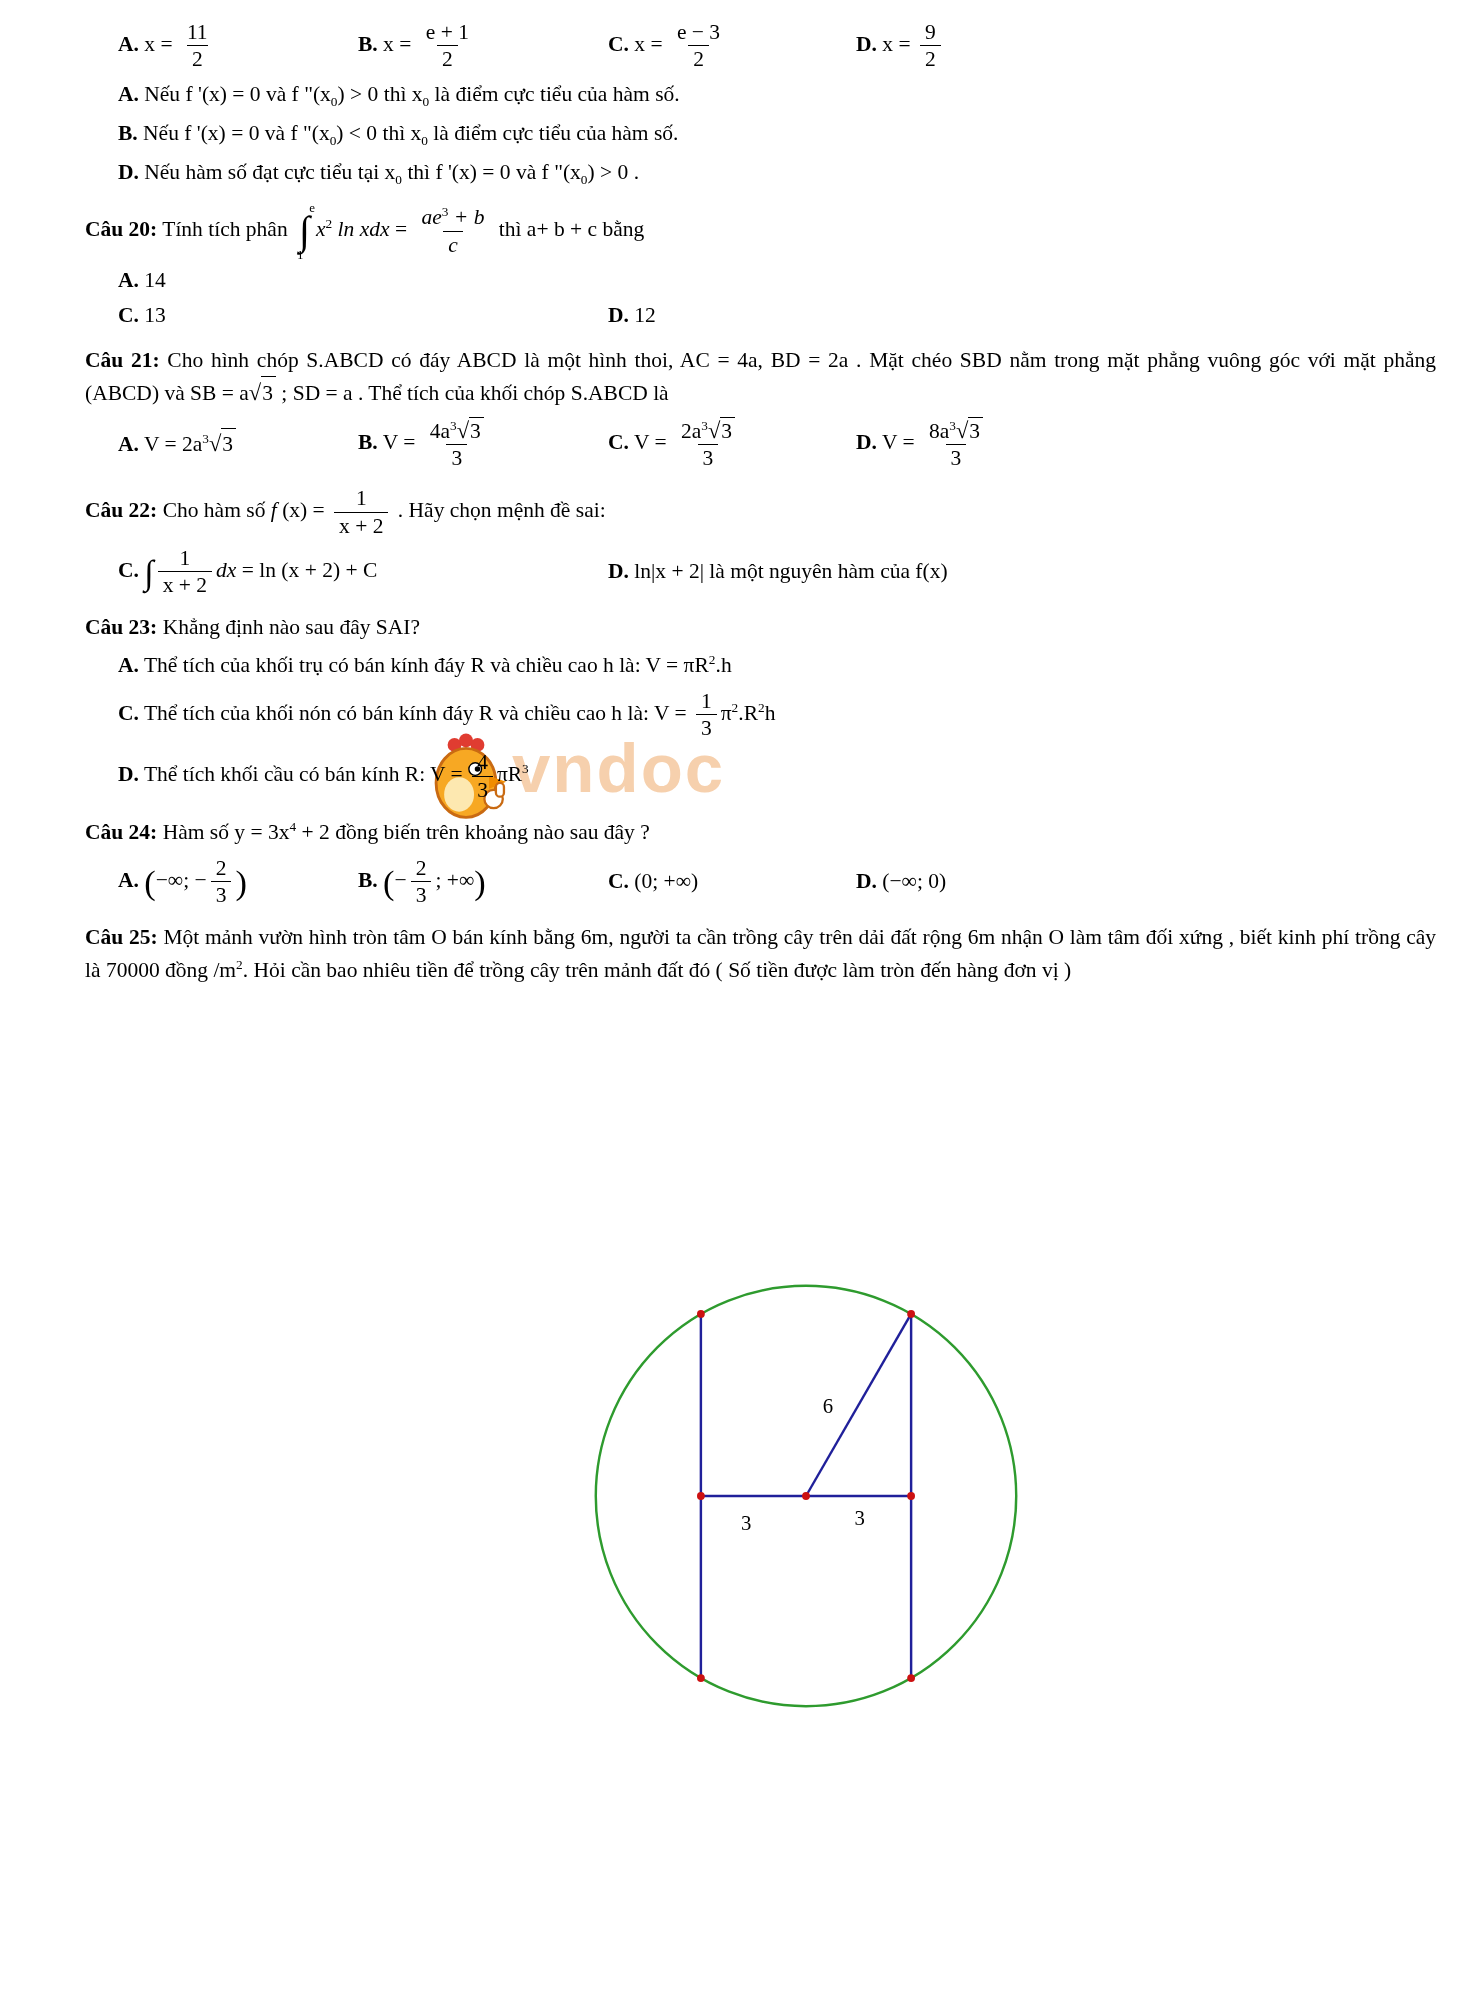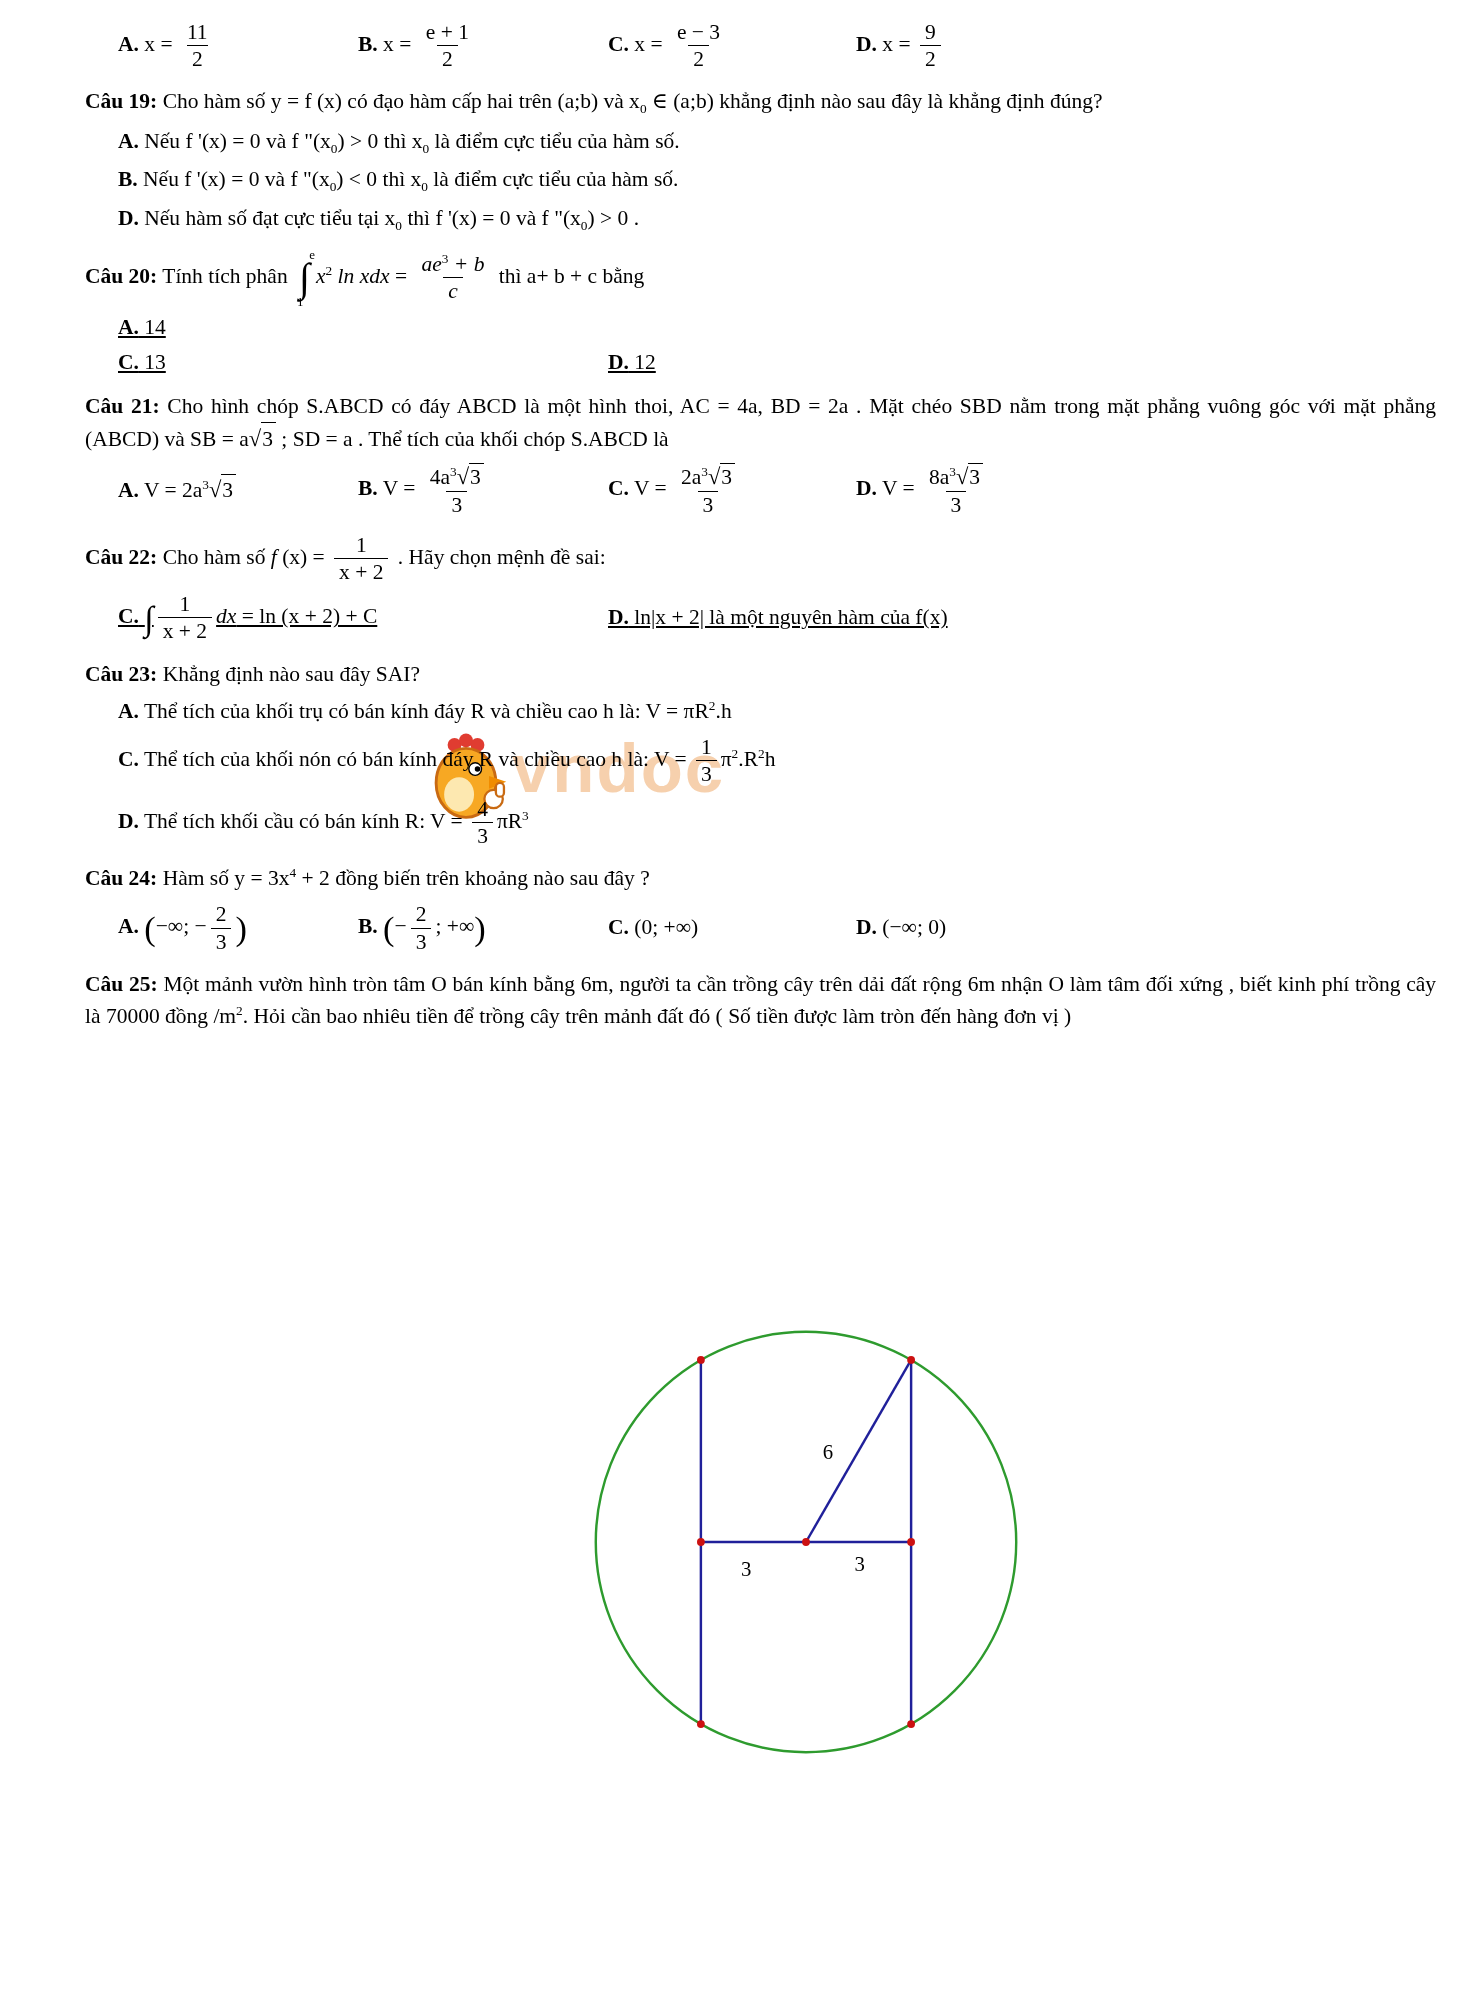--- a/index.html
+++ b/index.html
@@ -9,21 +9,21 @@
     background: #ffffff; color: #000;
     font-family: "Liberation Serif", "DejaVu Serif", serif;
     font-size: 21.5px;
   }
   .page { position: relative; width: 100%; height: 100%; padding: 12px 48px 0 52px; overflow: hidden; }
   .content { position: relative; z-index: 1; margin-left: 33px; }
 
   .para { line-height: 1.5; text-align: justify; margin-top: 12px; }
   .opt-line { margin-left: 33px; line-height: 1.45; margin-top: 6px; }
   .grid4 { display: grid; grid-template-columns: 240px 250px 248px auto; margin-left: 33px; align-items: center; margin-top: 6px; }
-  .grid2 { display: grid; grid-template-columns: 490px auto; margin-left: 33px; align-items: center; margin-top: 4px; text-decoration: underline; }
+  .grid2 { display: grid; grid-template-columns: 490px auto; margin-left: 33px; align-items: center; margin-top: 4px; }
   .grid4 > div, .grid2 > div { line-height: 1.45; }
 
   b { font-weight: 700; }
   sup { font-size: 0.62em; }
   sub { font-size: 0.62em; }
 
   .frac { display: inline-flex; flex-direction: column; align-items: center; vertical-align: middle; margin: 1px 4px; line-height: 1.22; text-align: center; justify-content: flex-end; }
   .frac .num, .frac .den { padding: 0 5px; }
   .frac .den { border-top: 1.5px solid #000; }
 
@@ -85,21 +85,20 @@
       <div><b>C.</b>  x = <span class="frac">
             <span class="num">e − 3</span>
             <span class="den">2</span>
           </span></div>
       <div><b>D.</b>  x = <span class="frac">
             <span class="num">9</span>
             <span class="den">2</span>
           </span></div>
     </div>
 
-    <div class="para"><b>Câu 19:</b> Cho hàm số y = f (x) có đạo hàm cấp hai trên (a;b) và x<sub>0</sub> ∈ (a;b) khẳng định nào sau đây là khẳng định đúng?</div>
     <div>
       <div class="opt-line"><b>A.</b> Nếu f '(x) = 0 và f "(x<sub>0</sub>) &gt; 0 thì x<sub>0</sub> là điểm cực tiểu của hàm số.</div>
       <div class="opt-line"><b>B.</b> Nếu f '(x) = 0 và f "(x<sub>0</sub>) &lt; 0 thì x<sub>0</sub> là điểm cực tiểu của hàm số.</div>
       <div class="opt-line"><b>D.</b> Nếu hàm số đạt cực tiểu tại x<sub>0</sub> thì f '(x) = 0 và f "(x<sub>0</sub>) &gt; 0 .</div>
     </div>
 
     <div class="para"><b>Câu 20:</b> Tính tích phân <span class="integral">
           <span class="bound hi">e</span>
           <span class="glyph">∫</span>
           <span class="bound lo">1</span>

